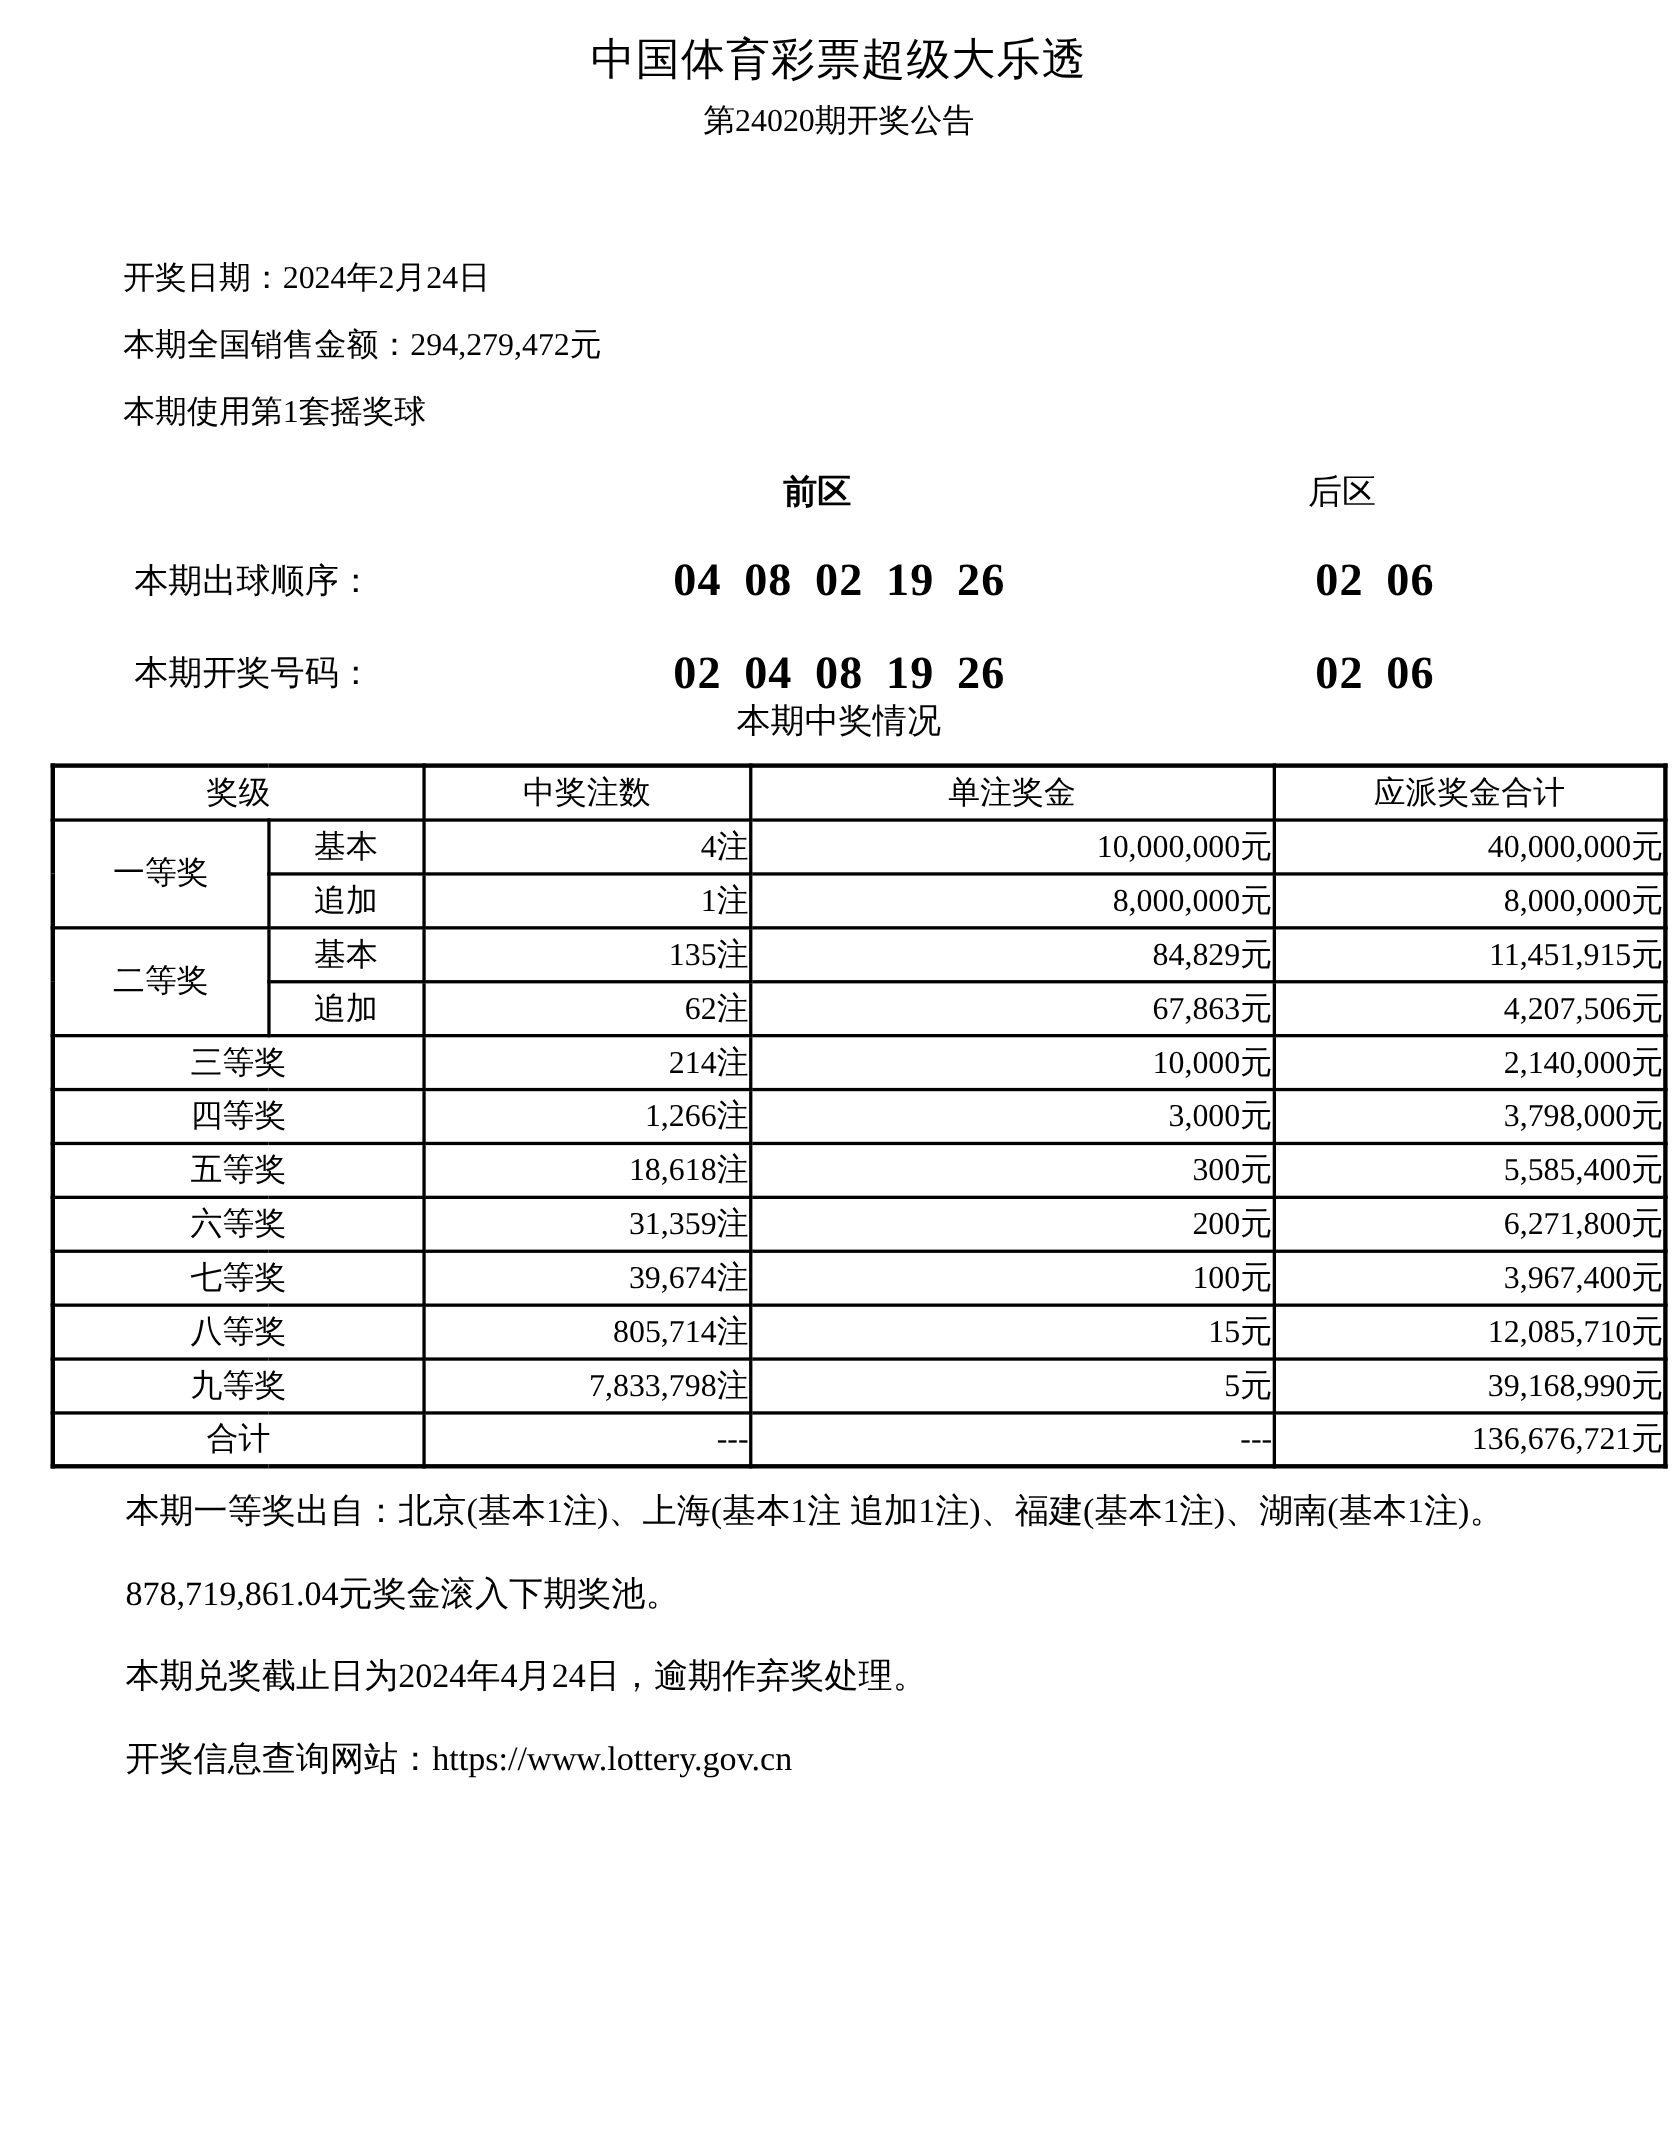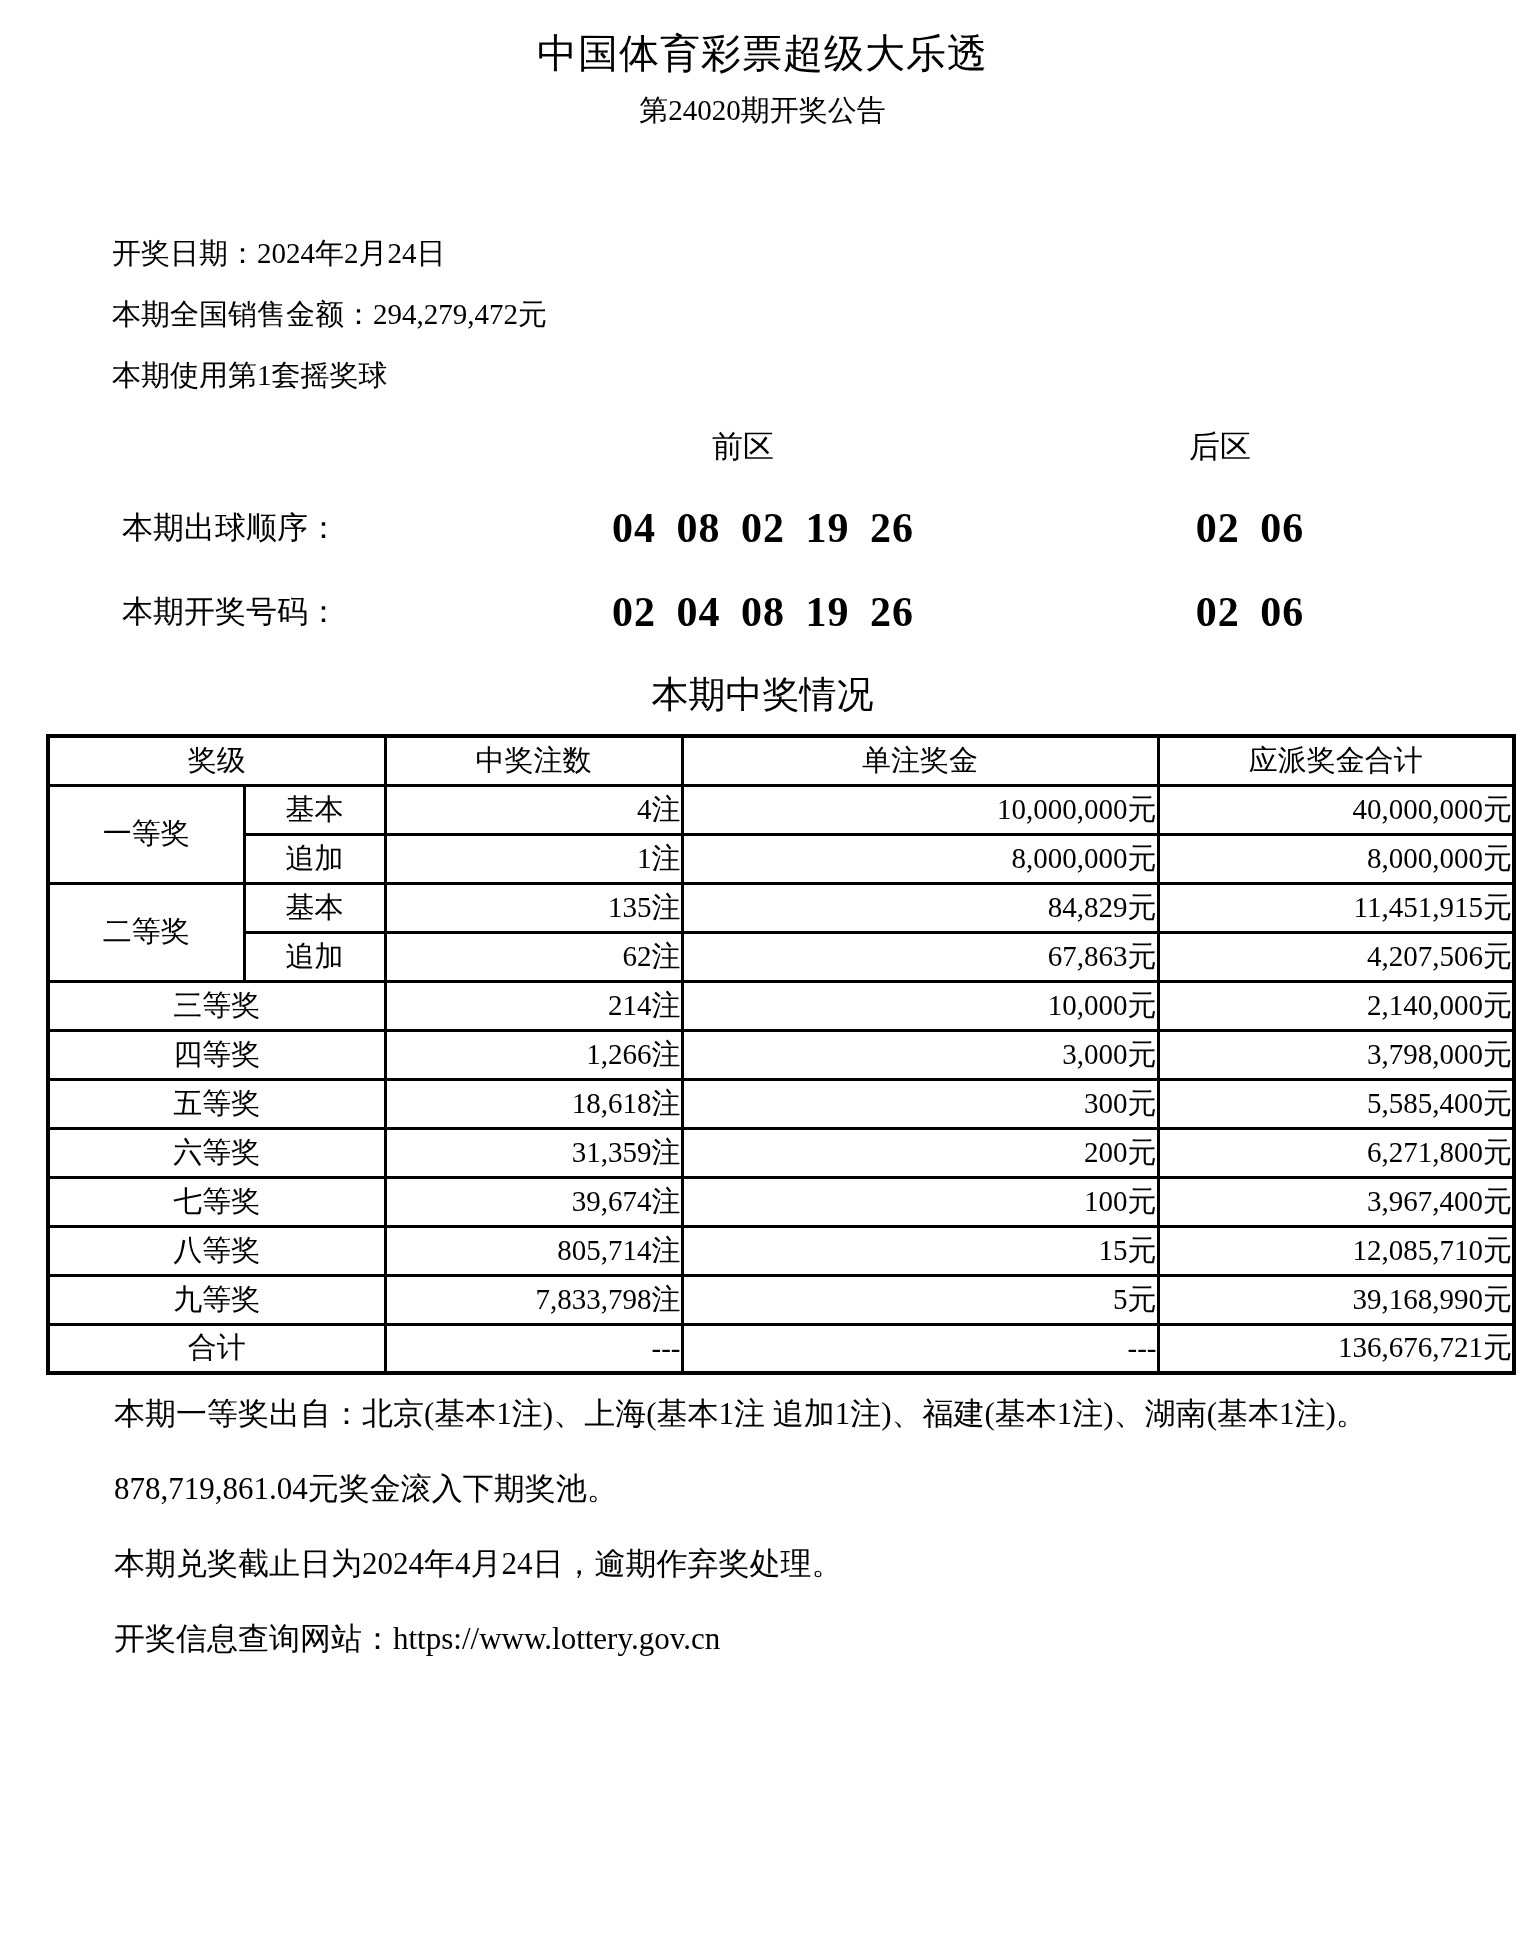--- a/index.html
+++ b/index.html
@@ -52,23 +52,22 @@
   .zone-head-front, .zone-head-back { text-align: center; }
   .zone-label { grid-column: 2; text-align: left; }
   .zone-front, .zone-back {
     text-align: center;
     font-size: 42px;
     word-spacing: 9px;
     letter-spacing: 1px;
     font-weight: bold;
   }
   .section-title {
-    margin-top: 40px;
-    text-align: center;
-    font-size: 37px;
+    text-align: center;
+    font-size: 31px;
     line-height: 38px;
   }
   table.prize-table {
     margin: 20px 0 0 46px;
     border-collapse: collapse;
     table-layout: fixed;
     width: 1466px;
     font-size: 29px;
   }
   table.prize-table td {
@@ -100,21 +99,21 @@
   <div class="doc-subtitle">第24020期开奖公告</div>
 
   <div class="info-block">
     <div class="info-line">开奖日期：2024年2月24日</div>
     <div class="info-line">本期全国销售金额：294,279,472元</div>
     <div class="info-line">本期使用第1套摇奖球</div>
   </div>
 
   <div class="zones">
     <div class="zone-row">
-      <div class="zone-head-front" style="grid-column:3;">前区</div>
+      <div class="zone-head-front" style="grid-column:3;font-weight:bold;">前区</div>
       <div class="zone-head-back" style="grid-column:4;">后区</div>
     </div>
     <div class="zone-row">
       <div class="zone-label">本期出球顺序：</div>
       <div class="zone-front">04 08 02 19 26</div>
       <div class="zone-back">02 06</div>
     </div>
     <div class="zone-row">
       <div class="zone-label">本期开奖号码：</div>
       <div class="zone-front">02 04 08 19 26</div>

